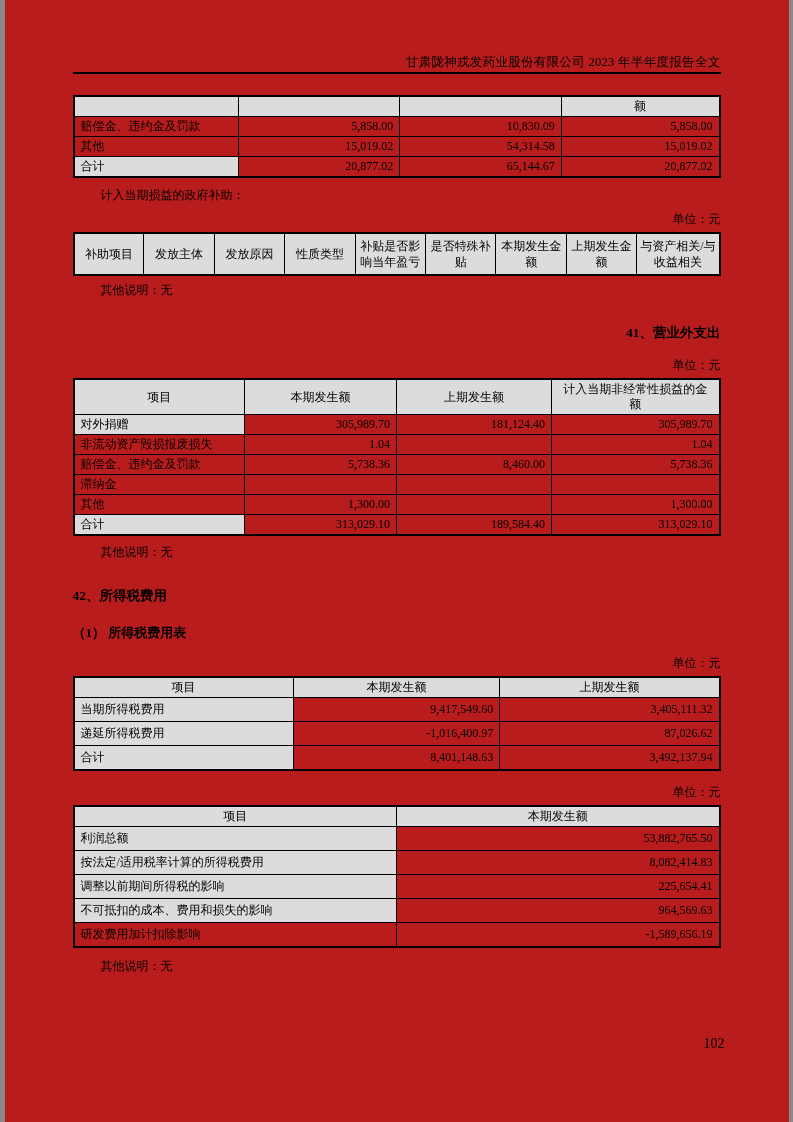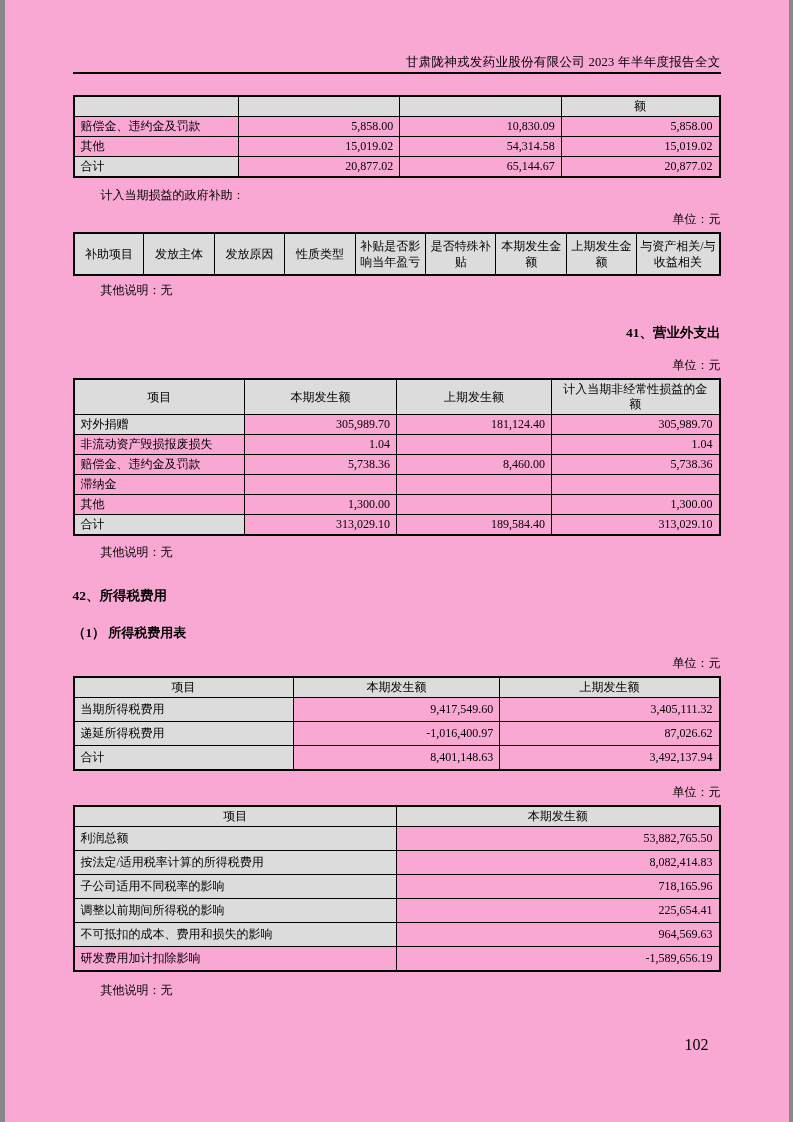--- a/index.html
+++ b/index.html
@@ -1,18 +1,18 @@
 <!DOCTYPE html>
 <html><head>
 <meta charset="utf-8">
 <style>
   * { margin:0; padding:0; box-sizing:border-box; }
   html,body { background:#888; }
   body { font-family:"Liberation Serif","DejaVu Serif",serif; color:#000; }
-  .page { position:relative; width:784px; height:1122px; background:#f9a8d4; margin:0 auto; overflow:hidden; }
+  .page { position:relative; width:784px; height:1122px; background:#b91c1c; margin:0 auto; overflow:hidden; }
   .content { padding:0 68px; }
 
   .page-header { padding-top:53px; text-align:right; font-size:12.5px; line-height:19px;
                  border-bottom:2px solid #000; letter-spacing:0.3px; }
 
   .unit { text-align:right; font-size:12px; line-height:16px; }
   .para { font-size:12px; line-height:16px;margin-left:28px; }
   .h1 { font-size:13.5px; font-weight:bold; line-height:18px; }
   .h2 { font-size:13px; font-weight:bold; line-height:17px; }
 
@@ -38,21 +38,21 @@
   .h421 { margin-top:19px; }
   .u421 { margin-top:14px; }
   .t4 { margin-top:5px; }
   .t4 td { padding:4px 6px; }
   .h422 { margin-top:23px; }
   .u422 { margin-top:13px; }
   .t5 { margin-top:5px; }
   .t5 td { padding:4px 6px; }
   .n42 { margin-top:10px; }
 
-  .page-num { position:absolute; top:1036px; right:80px; font-size:16px;margin-left:32px; }
+  .page-num { position:absolute; top:1036px; right:64px; font-size:14px;margin-left:32px; }
 </style>
 </head>
 <body>
 
 <div class="page">
   <div class="content">
 
     <div class="page-header">
       <span>甘肃陇神戎发药业股份有限公司 2023 年半年度报告全文</span>
     </div>
@@ -230,24 +230,20 @@
       </tr>
       <tr>
         <td class="lbl shade">利润总额</td>
         <td class="num">53,882,765.50</td>
       </tr>
       <tr>
         <td class="lbl shade">按法定/适用税率计算的所得税费用</td>
         <td class="num">8,082,414.83</td>
       </tr>
       <tr>
-        <td class="lbl shade">子公司适用不同税率的影响</td>
-        <td class="num">718,165.96</td>
-      </tr>
-      <tr>
         <td class="lbl shade">调整以前期间所得税的影响</td>
         <td class="num">225,654.41</td>
       </tr>
       <tr>
         <td class="lbl shade">不可抵扣的成本、费用和损失的影响</td>
         <td class="num">964,569.63</td>
       </tr>
       <tr>
         <td class="lbl">研发费用加计扣除影响</td>
         <td class="num">-1,589,656.19</td>

